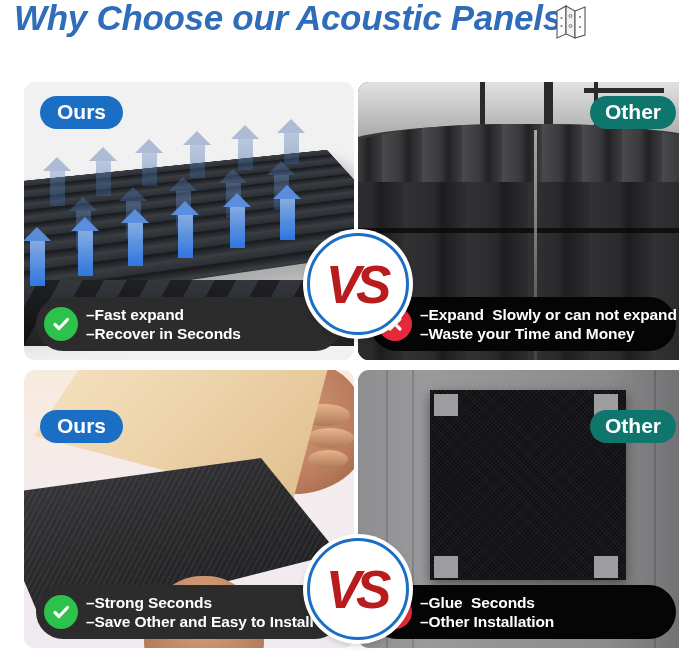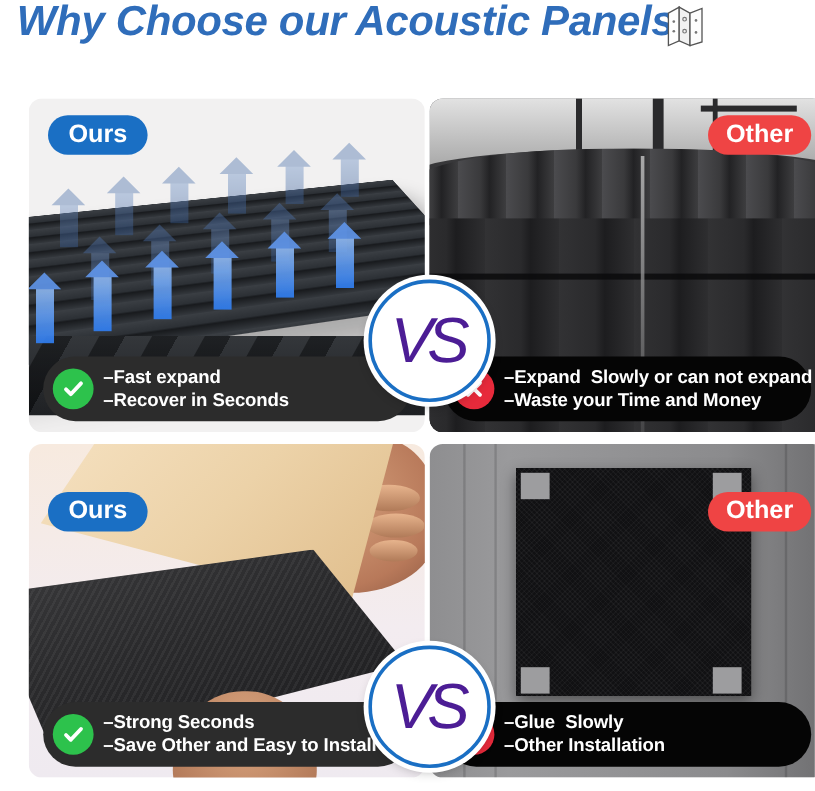--- a/index.html
+++ b/index.html
@@ -175,21 +175,21 @@
     white-space:nowrap;
   }
   .badge-ours{
     left:16px;top:14px;
     background:#1a6fc4;
     font-size:21px;
     padding:5px 17px 7px 17px;
   }
   .badge-other{
     right:12px;top:14px;
-    background:#ef4444;
+    background:#0f766e;
     font-size:21px;
     padding:5px 15px 7px 15px;
     text-align:right;
   }
   .bl .badge-ours{top:40px;}
   .br .badge-other{top:40px;}
 
   
   .caption{
     position:absolute;z-index:7;
@@ -227,22 +227,22 @@
   
   .vs{
     position:absolute;z-index:20;
     width:96px;height:96px;border-radius:50%;
     background:#ffffff;
     border:3px solid #1a6fc4;
     box-shadow:0 0 0 4px #ffffff, 0 3px 10px rgba(0,0,0,.30);
     display:flex;align-items:center;justify-content:center;
   }
   .vs span{
-    font-size:53px;font-weight:400;font-style:italic;
-    color:#4c1d95;letter-spacing:-5px;
+    font-size:53px;font-weight:700;font-style:italic;
+    color:#b91c1c;letter-spacing:-5px;
     line-height:1;
     padding-right:4px;
   }
   .vs.top{left:291px;top:155px;}
   .vs.bottom{left:291px;top:460px;}
 </style>
 </head>
 <body>
 
 <div class="header">
@@ -368,21 +368,21 @@
       <div class="tape" style="left:236px;top:186px;"></div>
     </div>
     <div class="badge badge-other">Other</div>
     <div class="caption bad">
       <span class="cap-icon cross">
         <svg width="20" height="20" viewBox="0 0 20 20">
             <path d="M5 5 L15 15 M15 5 L5 15" stroke="#ffffff" stroke-width="3.2" stroke-linecap="round"></path>
           </svg>
       </span>
       <span class="cap-lines">
-        <span class="cap-line">–Glue  Slowly</span>
+        <span class="cap-line">–Glue  Seconds</span>
         <span class="cap-line">–Other Installation</span>
       </span>
     </div>
   </div>
 
   <div class="vs top">
     <span>VS</span>
   </div>
   <div class="vs bottom">
     <span>VS</span>

